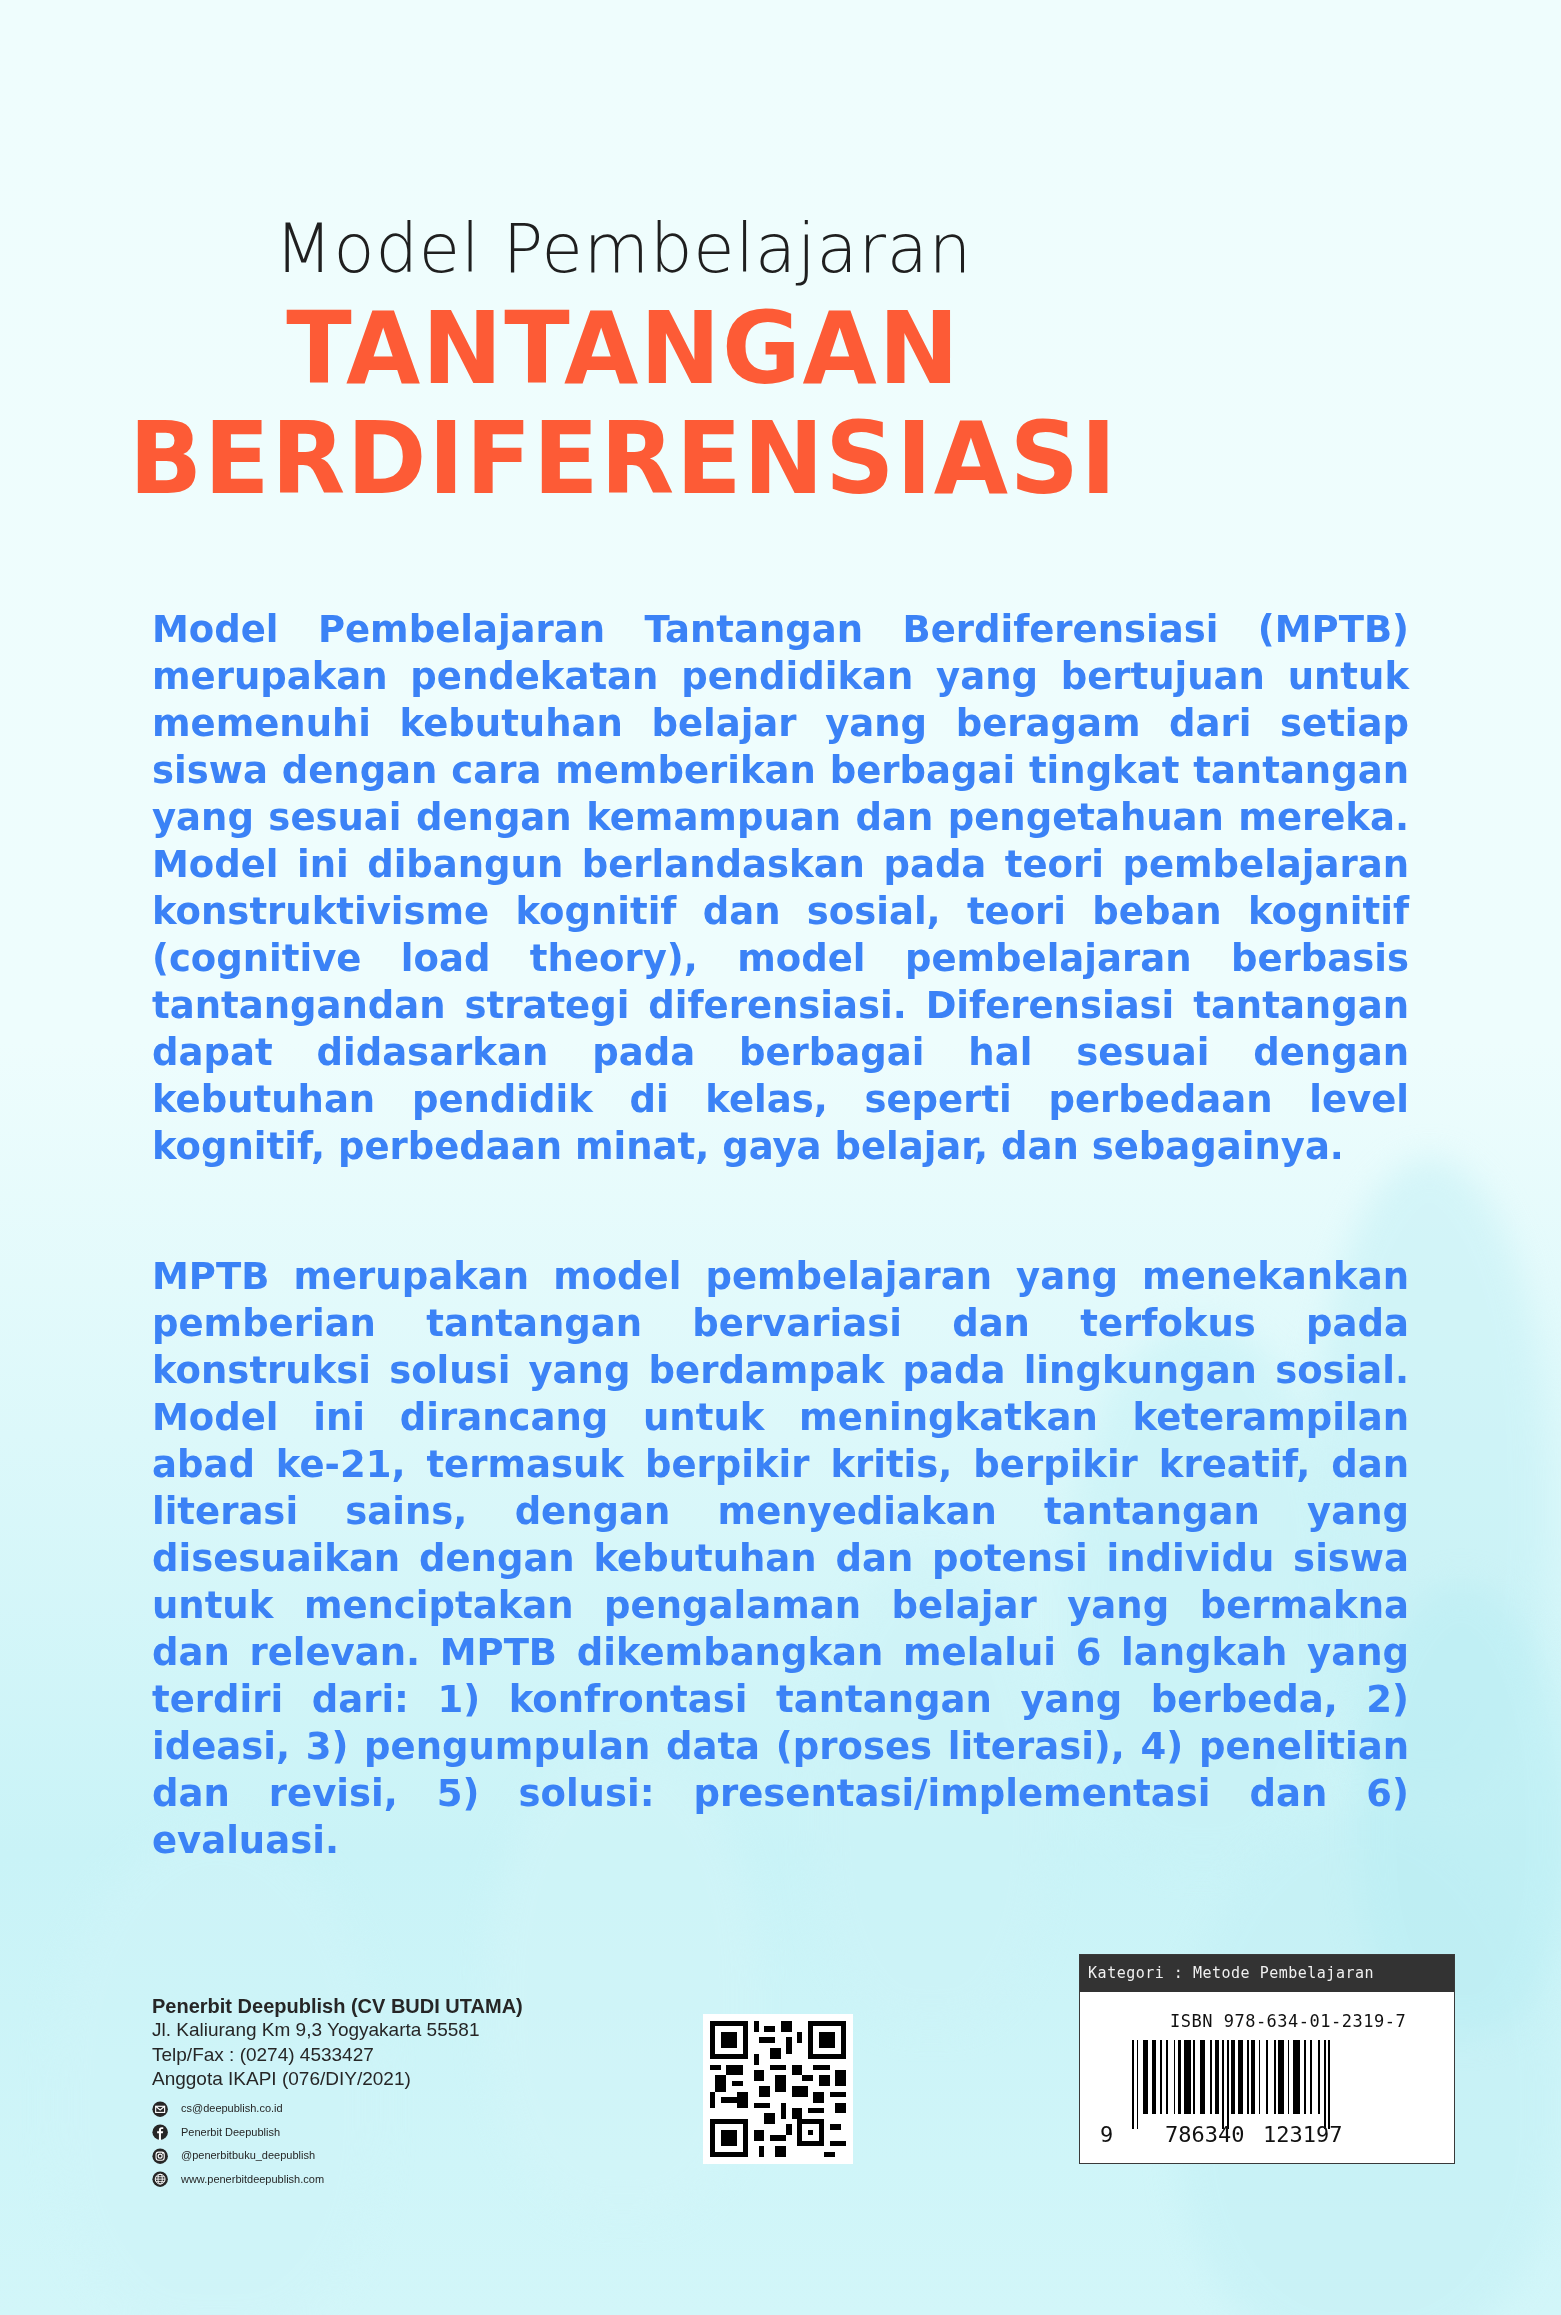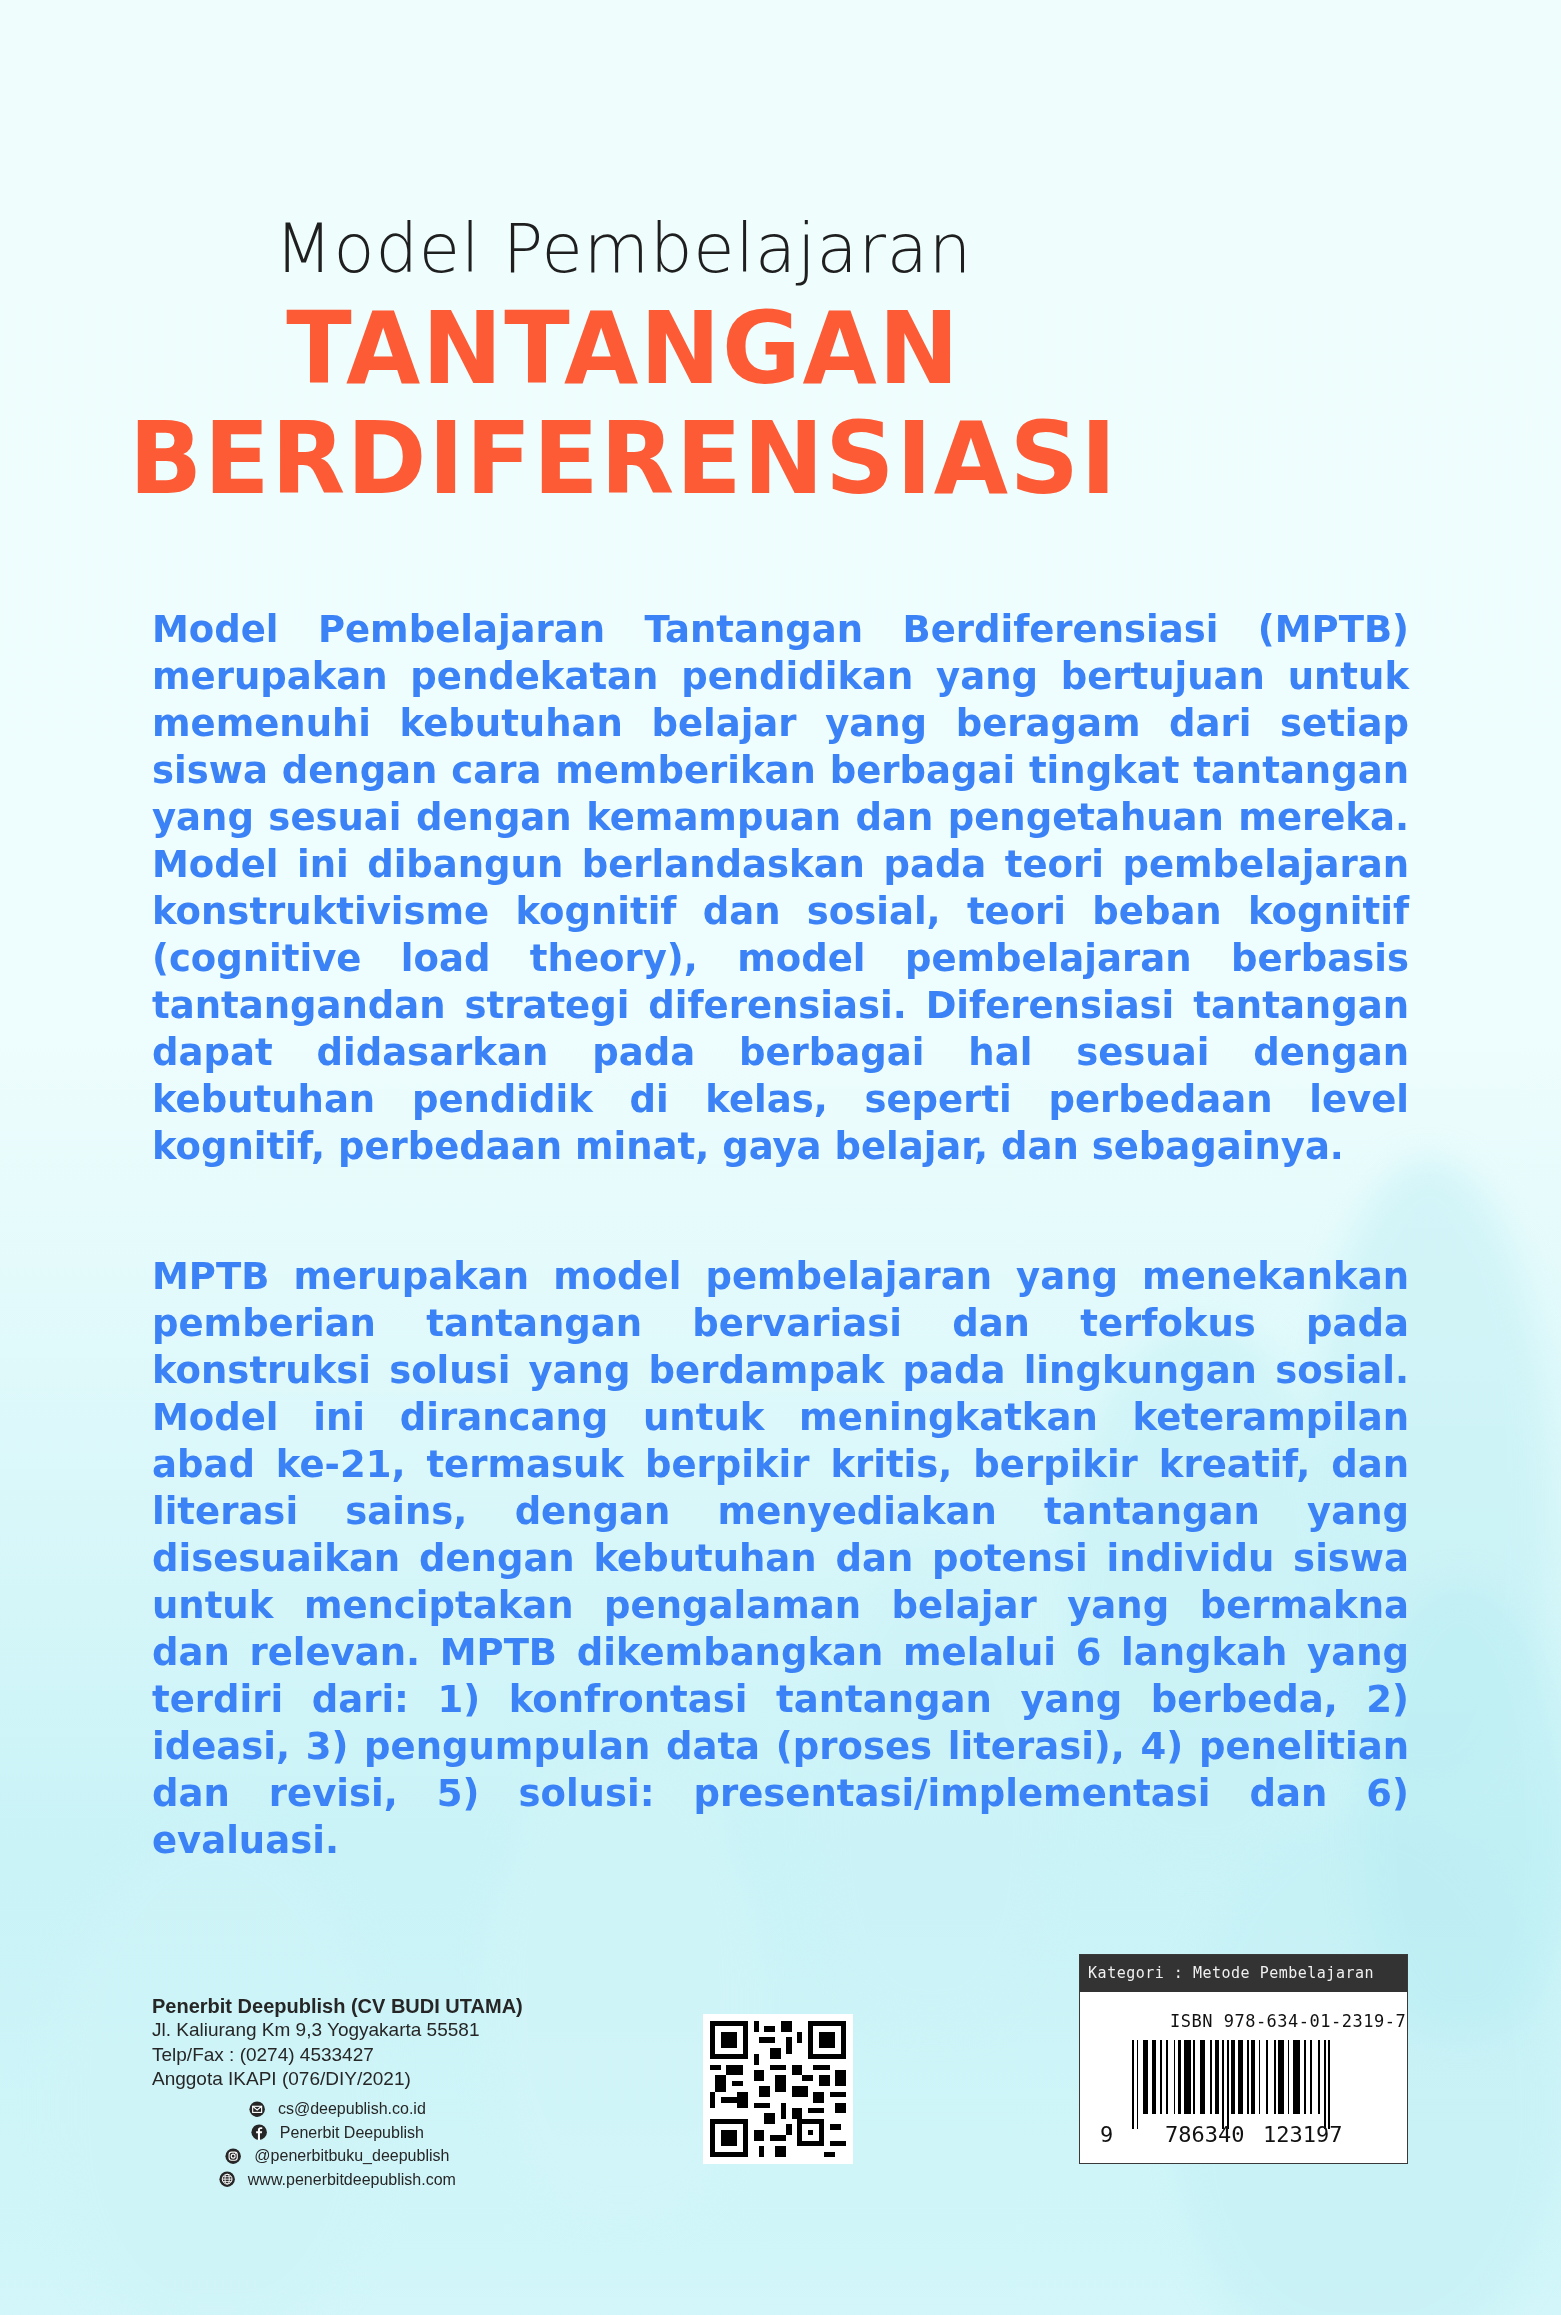--- a/index.html
+++ b/index.html
@@ -30,28 +30,28 @@
       color: #3b82f6; text-align: justify; font-weight: 700;
     }
     .para1 { top: 606px; }
     .para2 { top: 1253px; }
     .publisher {
       position: absolute; left: 152px; top: 1966px; z-index: 2;
       font-family: "Liberation Sans", sans-serif; color: #262626; font-size: 19px; line-height: 24.4px; margin-top: 28px;
     }
     .publisher .name { font-weight: bold; font-size: 20px; }
     .contacts { margin-top: 5.4px; }
-    .contact-row { display: flex; align-items: center; font-size: 16px; line-height: 23.5px; justify-content: center; }
+    .contact-row { display: flex; align-items: center; font-size: 11px; line-height: 23.5px; }
     .contact-row svg { width: 16.3px; height: 16.3px; margin-right: 12.7px; }
     .qr {
       position: absolute; left: 703px; top: 2014px; width: 150px; height: 150px;
       background: #ffffff; z-index: 2; display: flex; align-items: center; justify-content: center;
     }
     .isbn-box {
-      position: absolute; left: 1079px; top: 1954px; width: 329px; height: 210px;
+      position: absolute; left: 1079px; top: 1954px; width: 376px; height: 210px;
       background: #ffffff; border: 1.8px solid #3a3a3a; z-index: 2; box-sizing: border-box;
     }
     .isbn-head {
       background: #333333; color: #f0f0f0; height: 37px; line-height: 37px;
       font-family: "DejaVu Sans Mono", monospace; font-size: 15px; padding-left: 8.1px; letter-spacing: 0.5px;
     }
     .isbn-num {
       position: absolute; top: 56px; left: 90px;
       font-family: "DejaVu Sans Mono", monospace; font-size: 17px; color: #111; letter-spacing: 0.5px;
     }

